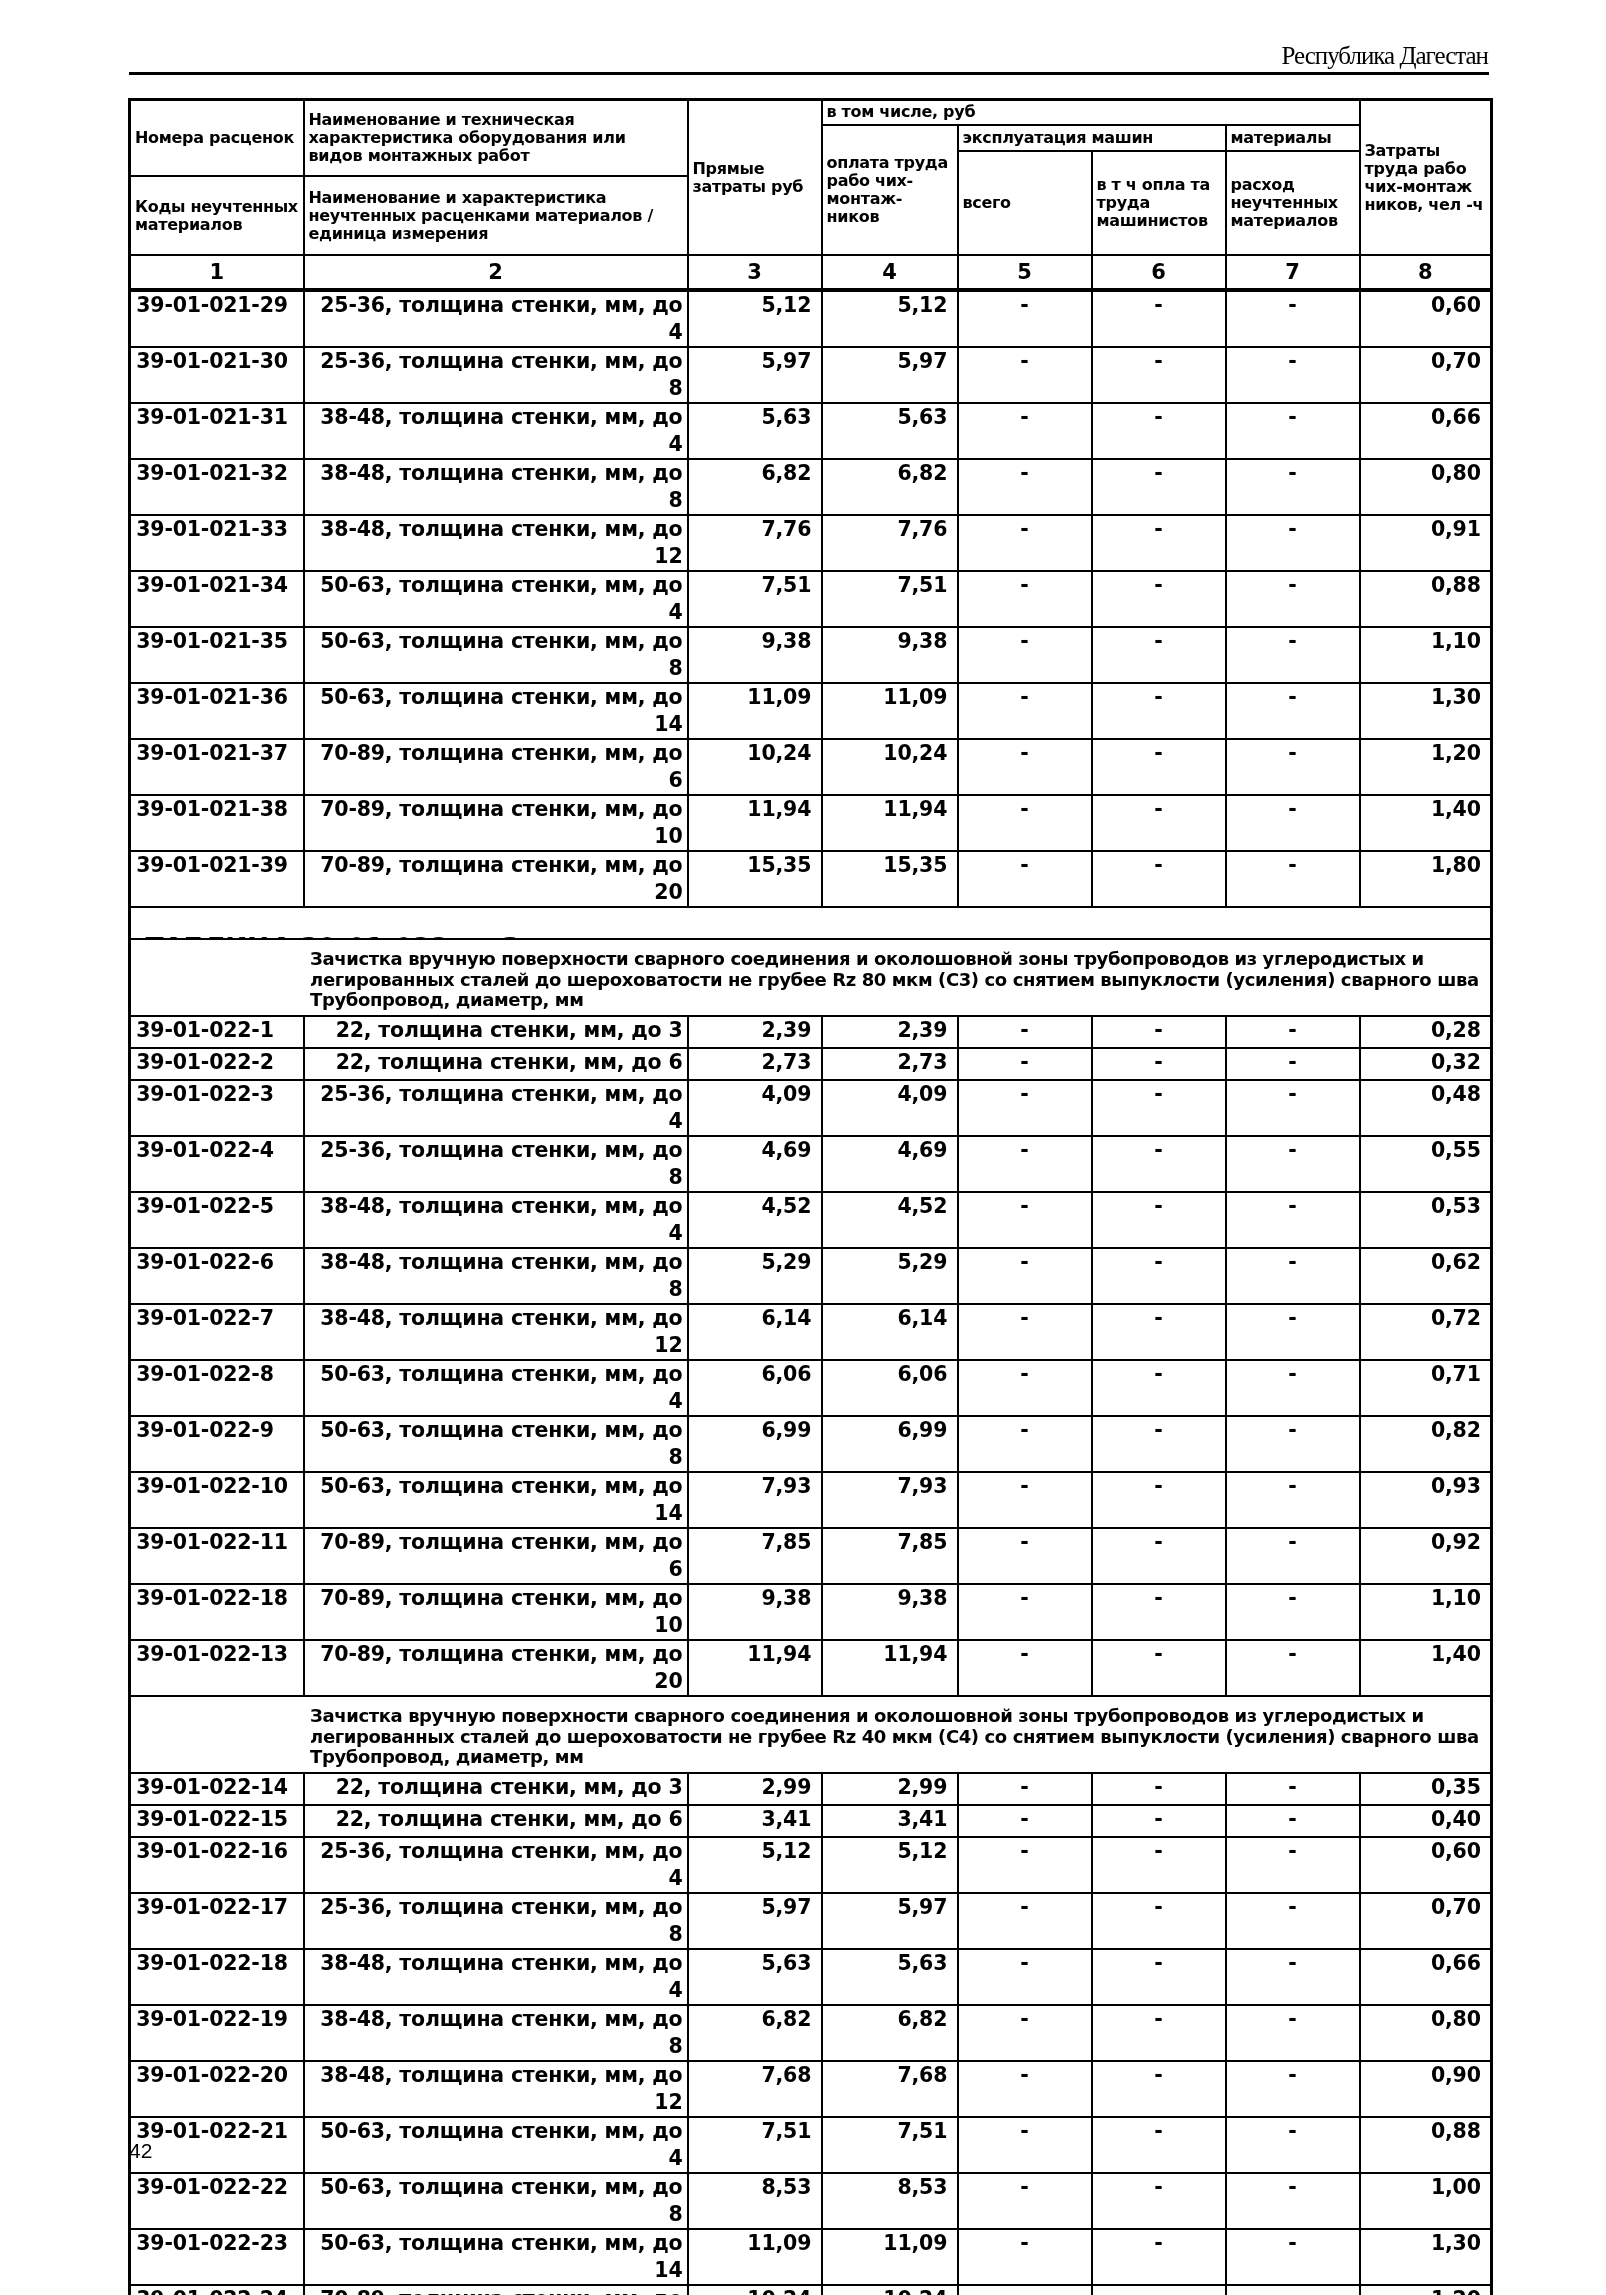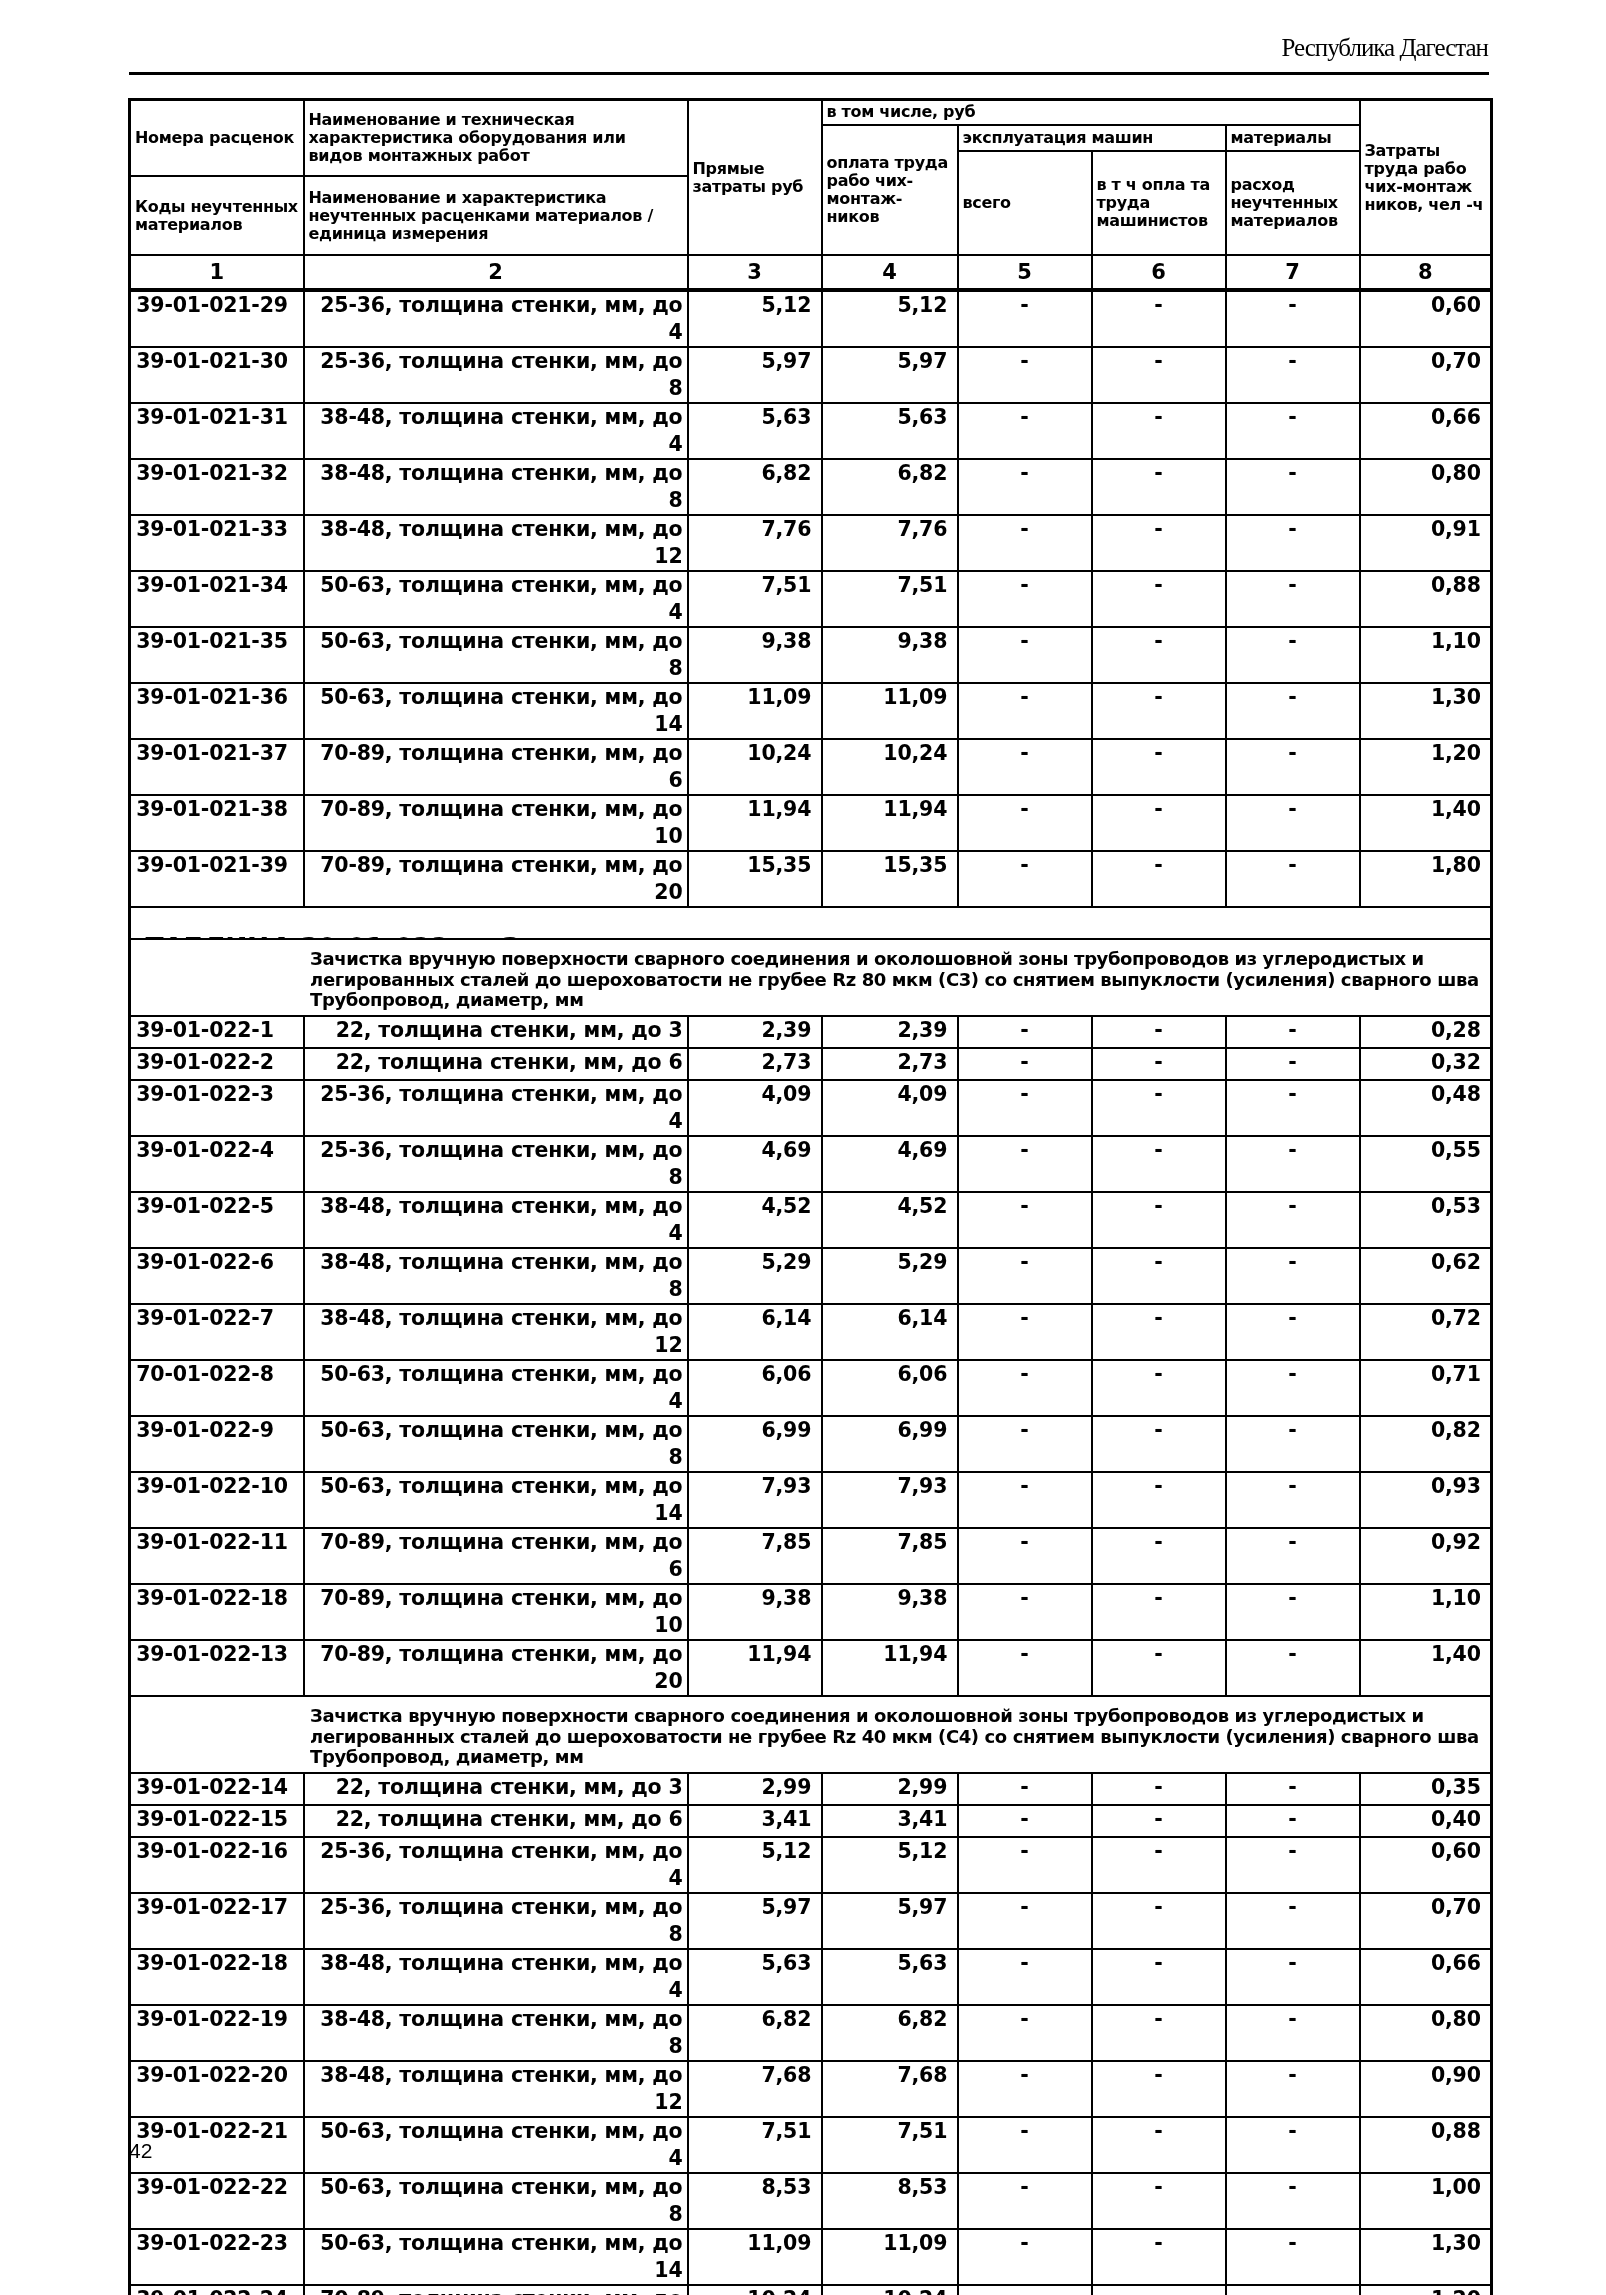--- a/index.html
+++ b/index.html
@@ -1,19 +1,19 @@
 <!DOCTYPE html>
 <html style="font-size:10.6px"><head>
 <meta charset="utf-8">
 <style>
   html, body { margin:0; padding:0; background:#ffffff; }
   body { width:1607px; height:2295px; position:relative; overflow:hidden; color:#000; }
   .running-header { position:absolute; left:129px; top:34px; width:1359px; height:33px; font-family:"Liberation Serif", serif; font-size:25px; letter-spacing:-1px; }
   .running-header .left { position:absolute; left:0; top:0; }
-  .running-header .right { position:absolute; right:0; top:0; }
+  .running-header .right { position:absolute; right:0; top:8px; }
   .hr { position:absolute; left:129px; width:1360px; height:2.6px; background:#000; }
   .doc-table { position:absolute; left:128px; top:98px; width:1362px; border-collapse:collapse; table-layout:fixed;
      font-family:"DejaVu Sans", sans-serif; font-weight:bold; border:3.3px solid #000; }
   .doc-table td, .doc-table th { border:2px solid #000; padding:0 4px; vertical-align:top; overflow:hidden; }
   .doc-table th { font-size:16px; line-height:18px; text-align:left; vertical-align:middle; font-weight:bold; letter-spacing:-0.3px; }
   .doc-table td { font-size:20.5px; line-height:27px; height:30px; letter-spacing:-0.2px; }
   .doc-table .num-row td { text-align:center; font-size:21px; height:32px; vertical-align:middle; }
   .thick-bottom td, .thick-bottom th { border-bottom-width:4px; }
   td.code { text-align:left; white-space:nowrap; padding-left:5.3px; }
   td.desc { text-align:right; padding-left:2.6px; }
@@ -268,21 +268,21 @@
         <td class="code">39-01-022-7</td>
         <td class="desc">38-48, толщина стенки, мм, до 12</td>
         <td class="r">6,14</td>
         <td class="r">6,14</td>
         <td class="c">-</td>
         <td class="c">-</td>
         <td class="c">-</td>
         <td class="r">0,72</td>
       </tr>
       <tr>
-        <td class="code">70-01-022-8</td>
+        <td class="code">39-01-022-8</td>
         <td class="desc">50-63, толщина стенки, мм, до 4</td>
         <td class="r">6,06</td>
         <td class="r">6,06</td>
         <td class="c">-</td>
         <td class="c">-</td>
         <td class="c">-</td>
         <td class="r">0,71</td>
       </tr>
       <tr>
         <td class="code">39-01-022-9</td>

